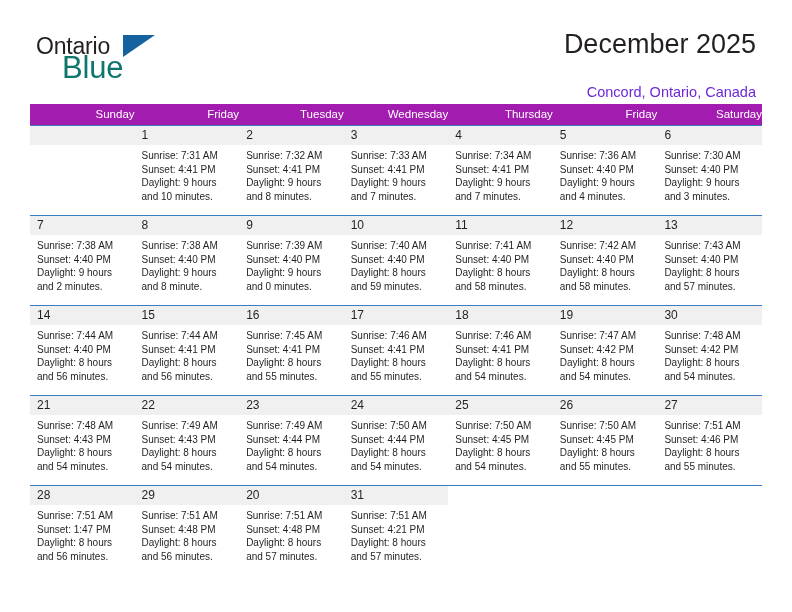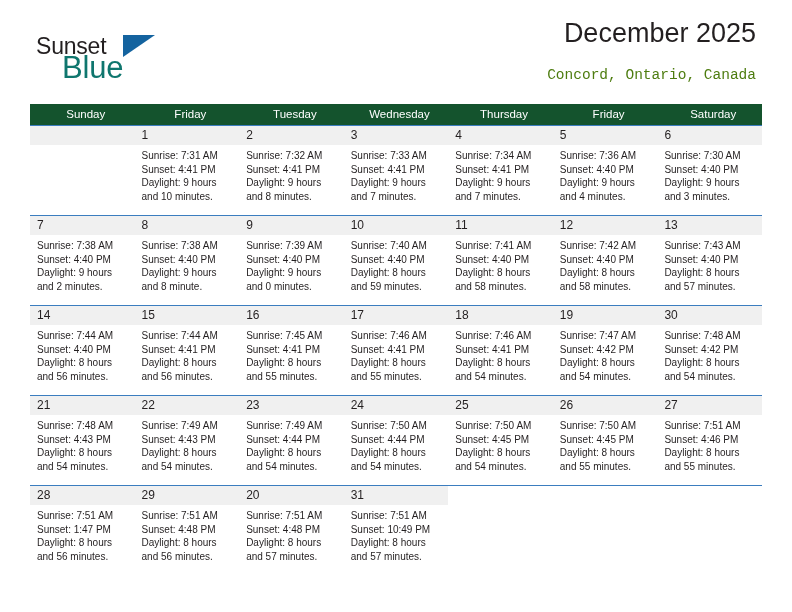--- a/index.html
+++ b/index.html
@@ -64,60 +64,59 @@
     top: 2px;
     width: 0;
     height: 0;
     border-left: 32px solid #14639f;
     border-bottom: 22px solid transparent;
   }
 
   .title-block {
     position: absolute;
     right: 36px;
-    top: 17px;
+    top: 28px;
     text-align: right;
   }
   .cal-title {
     font-size: 27px;
     color: #231f20;
     line-height: 33px;
     white-space: nowrap;
   }
   .cal-subtitle {
     font-size: 14.5px;
-    color: #4d7c0f;
+    color: #6d28d9;
     line-height: 22px;
-    margin-top: 14px;
+    margin-top: 20px;
     white-space: nowrap;
-    font-family: Liberation Mono, monospace;
   }
 
   
   .calendar {
     position: absolute;
     left: 30px;
     top: 104px;
     width: 732px;
     border-collapse: collapse;
     table-layout: fixed;
   }
   .calendar th,
   .calendar td {
     padding: 0;
     margin: 0;
     vertical-align: top;
   }
 
   .dow {
-    background: #14532d;
+    background: #a21caf;
     color: #ffffff;
     font-size: 11.5px;
     font-weight: normal;
-    text-align: center;
+    text-align: right;
     height: 21px;
     line-height: 21px;
     padding-left: 7px !important;
     white-space: nowrap;
   }
 
   .week-row td {
     border-top: 1px solid #3b7dbf;
     height: 89px;
     background: #ffffff;
@@ -153,21 +152,21 @@
   }
 </style>
 </head>
 <body>
 
 <div class="page">
 
   <div class="header">
 
     <div class="brand">
-      <span class="brand-general">Sunset</span>
+      <span class="brand-general">Ontario</span>
       <span class="brand-triangle"></span>
       <span class="brand-blue">Blue</span>
     </div>
 
     <div class="title-block">
       <div class="cal-title">December 2025</div>
       <div class="cal-subtitle">Concord, Ontario, Canada</div>
     </div>
 
   </div>
@@ -527,21 +526,21 @@
                 <div>Daylight: 8 hours</div>
                 <div>and 57 minutes.</div>
               </div>
             </div>
           </td>
           <td>
             <div class="daycell">
               <div class="daynum-band">31</div>
               <div class="events">
                 <div>Sunrise: 7:51 AM</div>
-                <div>Sunset: 10:49 PM</div>
+                <div>Sunset: 4:21 PM</div>
                 <div>Daylight: 8 hours</div>
                 <div>and 57 minutes.</div>
               </div>
             </div>
           </td>
           <td>
             <div class="daycell blank">
               <div class="daynum-band"></div>
             </div>
           </td>

